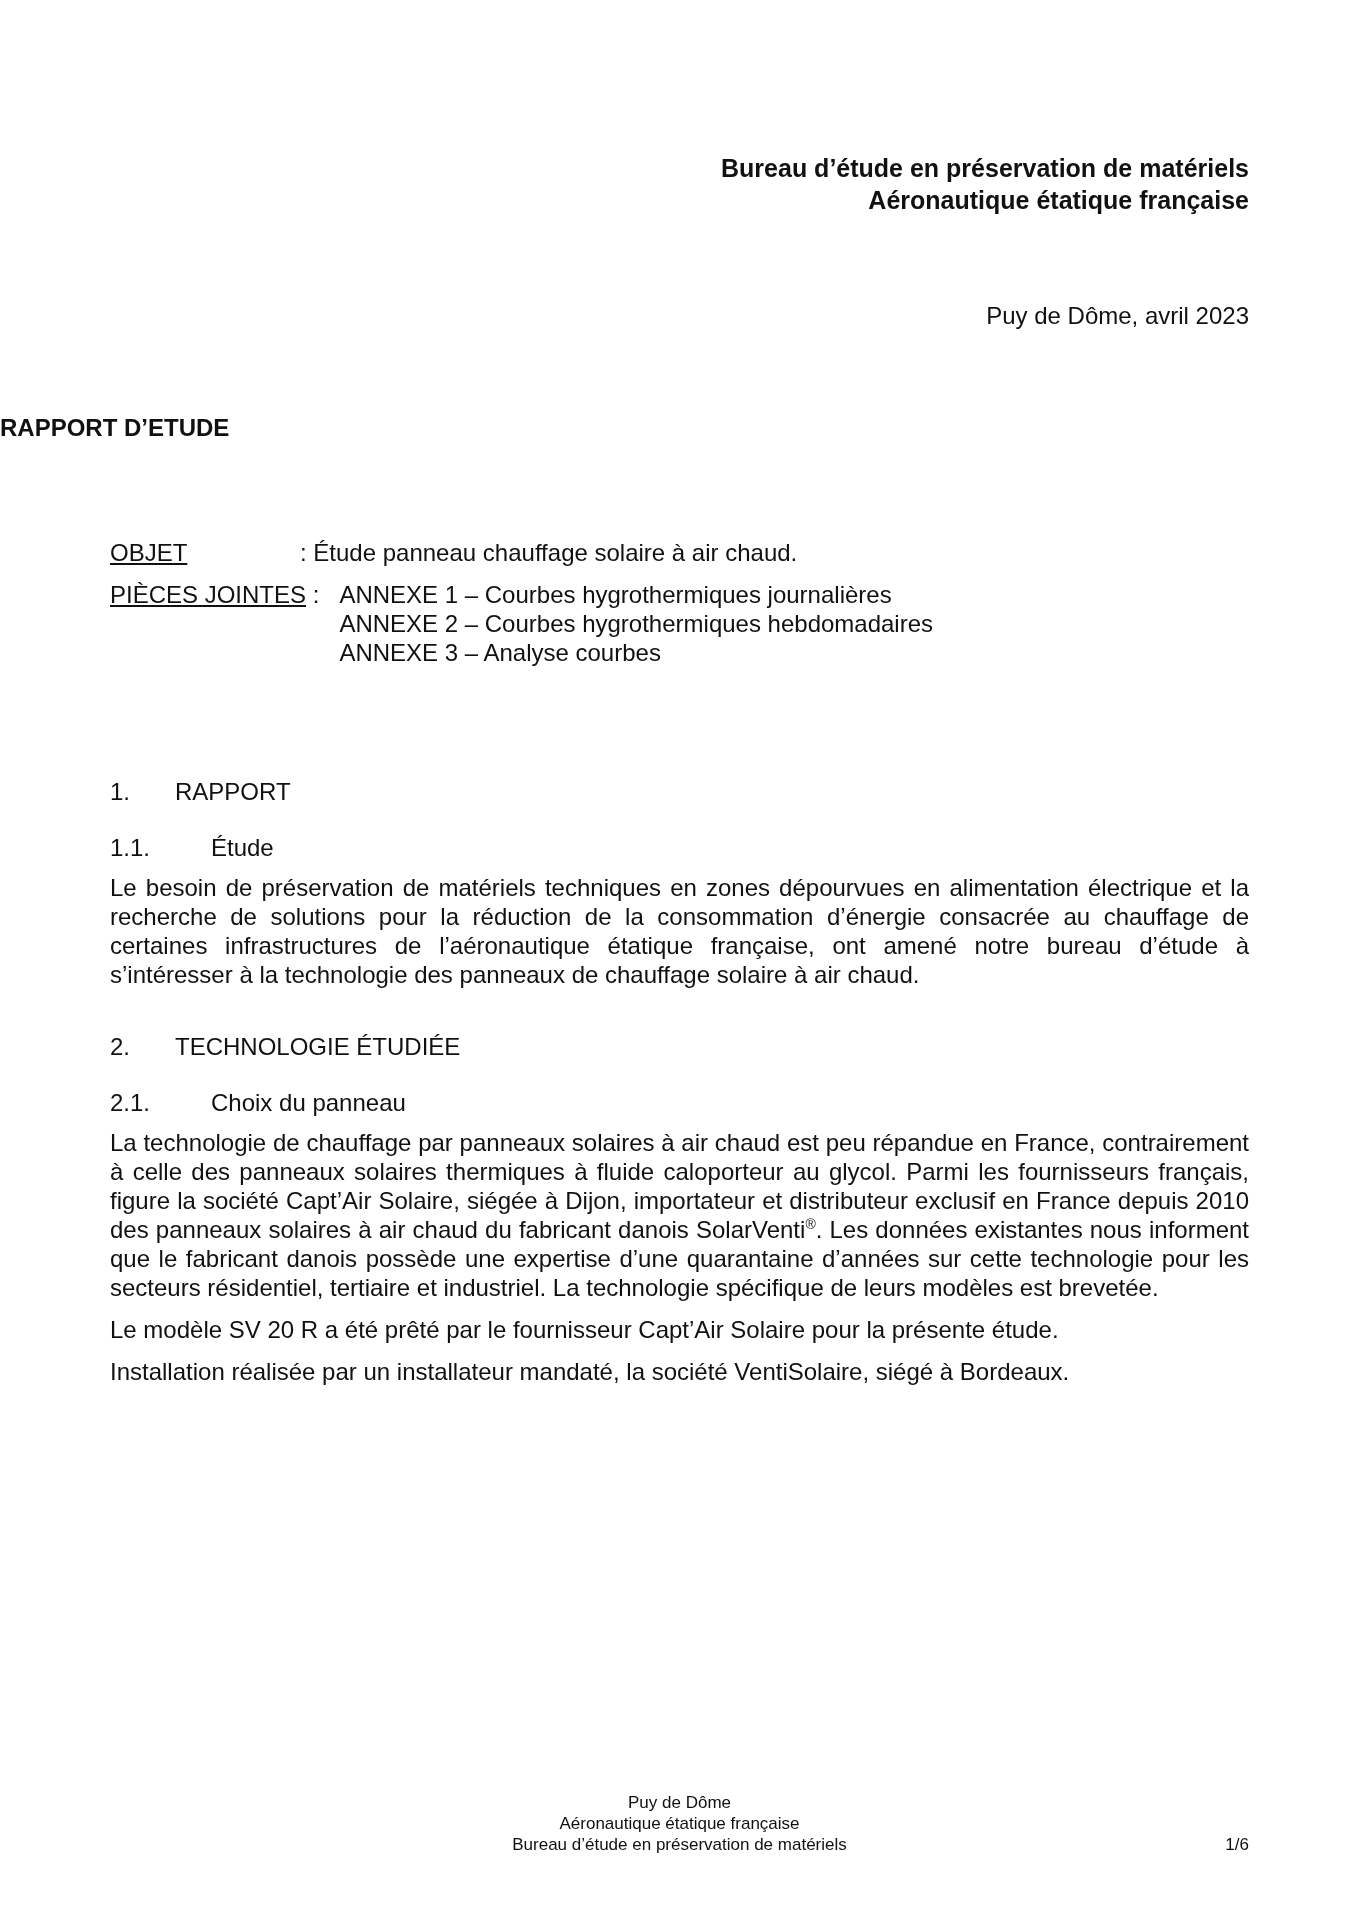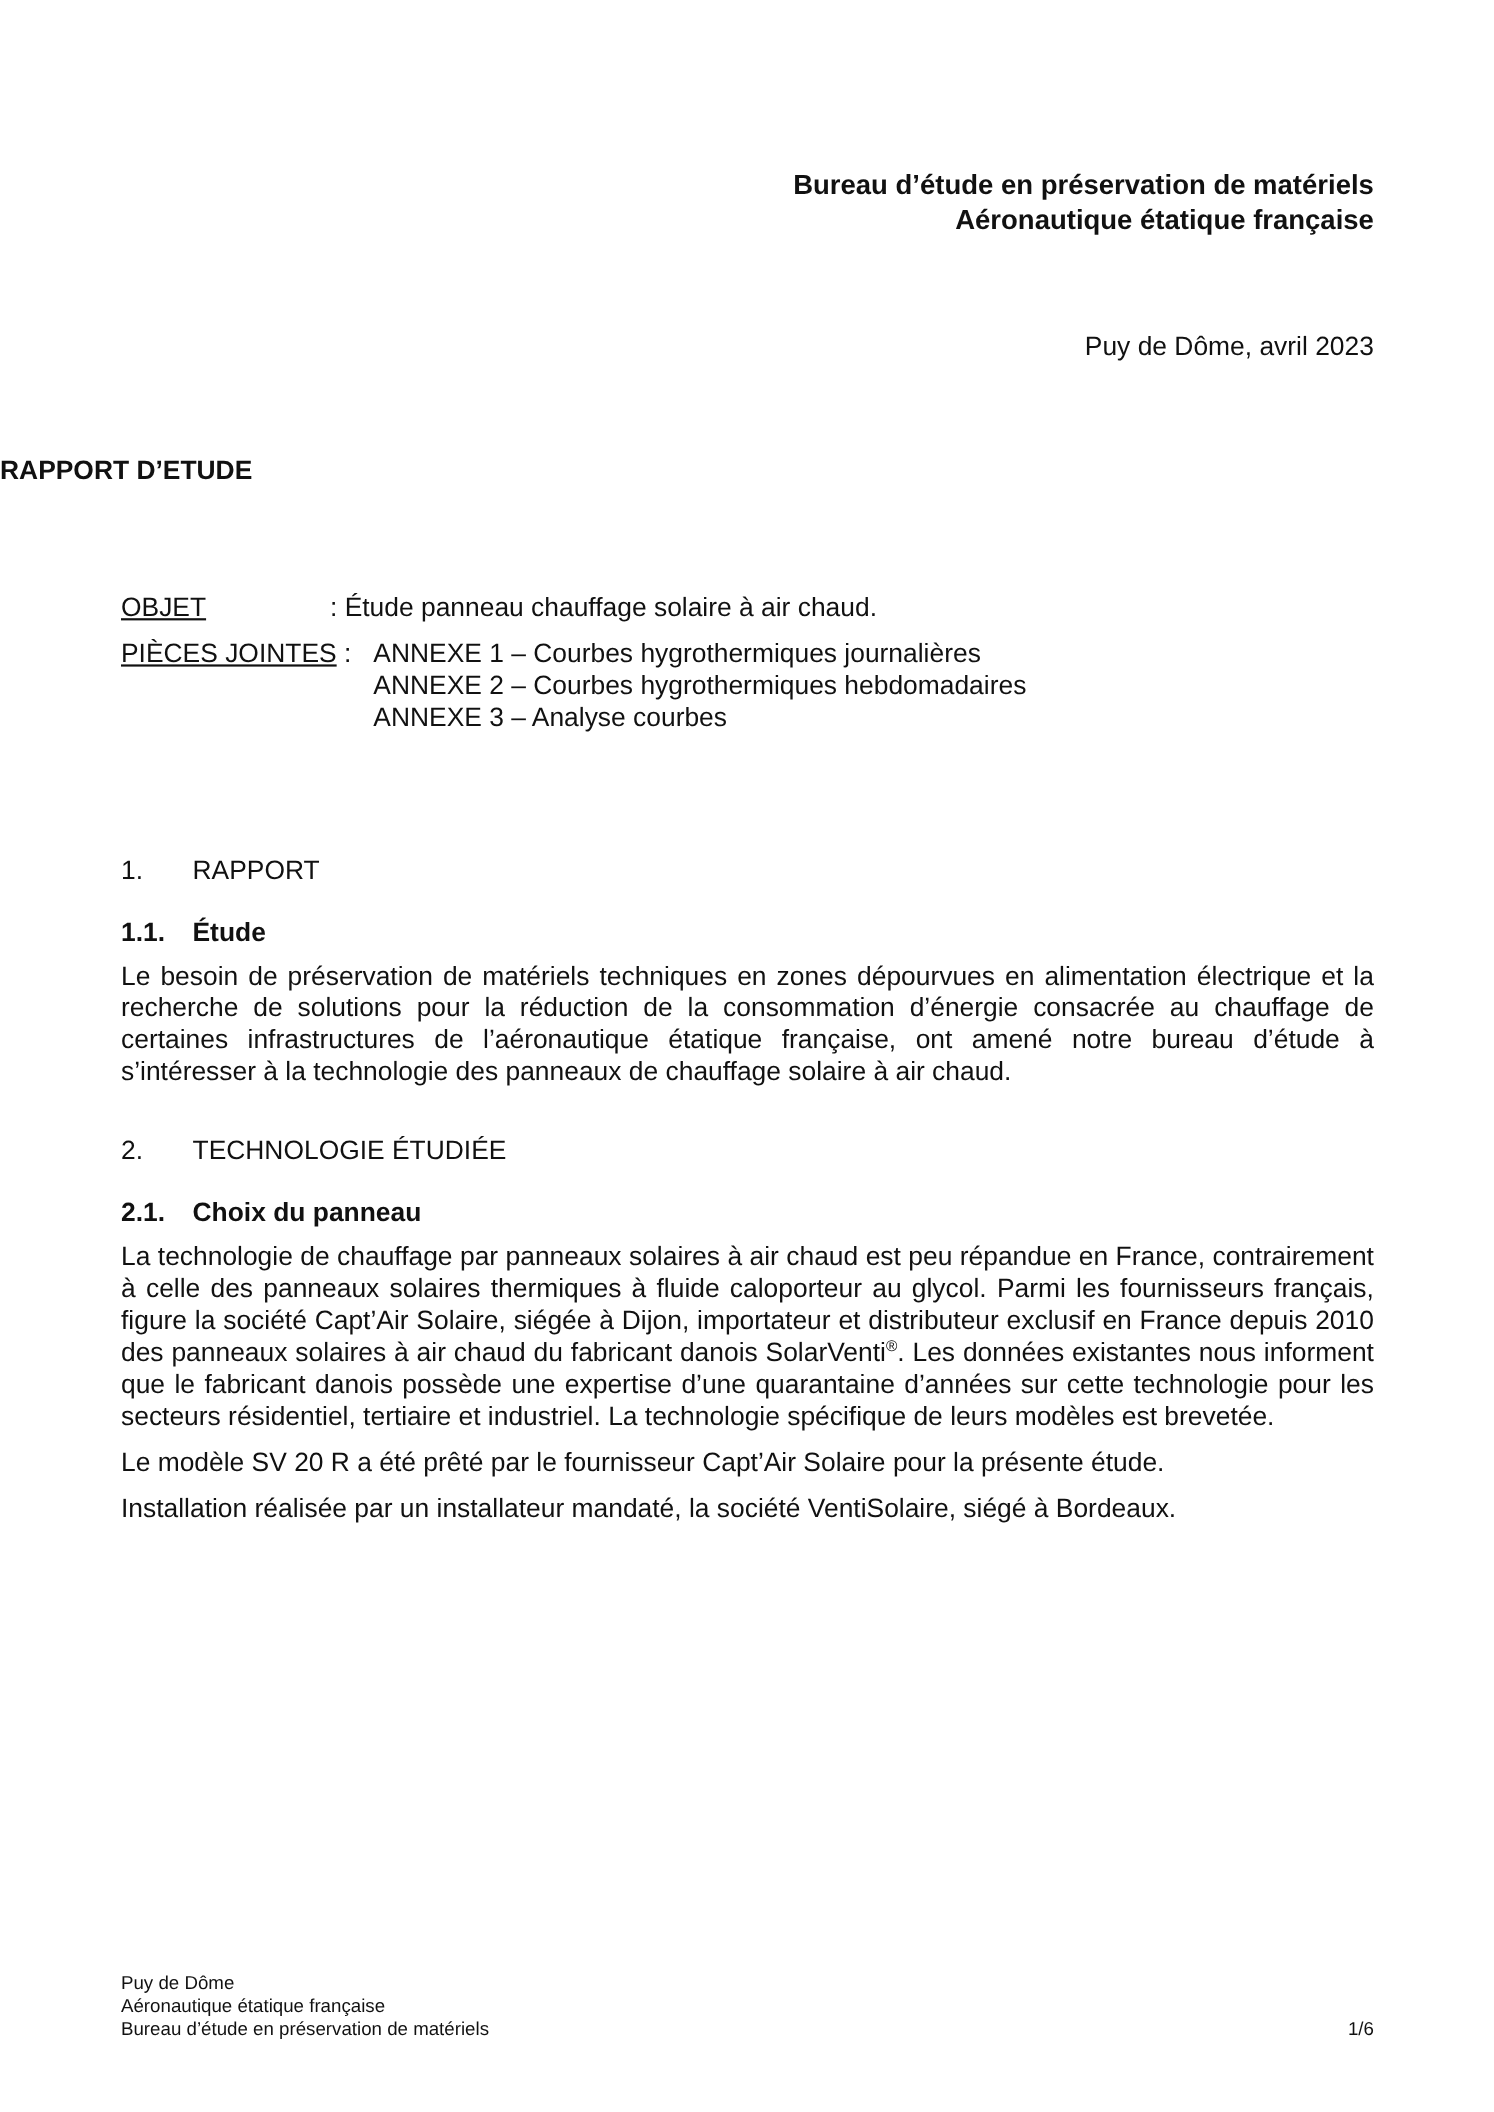--- a/index.html
+++ b/index.html
@@ -14,27 +14,27 @@
   .meta { position: absolute; left: 110px; top: 538px; font-size: 24px; line-height: 29px; }
   .meta-row { display: flex; }
   .meta-label { text-decoration: underline; }
   .meta-row.objet .meta-label { width: 190px; display: inline-block; }
   .meta-sep { white-space: pre; }
   .annex-list { display: flex; flex-direction: column; }
   .objet { margin-bottom: 13px; }
   .section { position: absolute; left: 110px; width: 1139px; font-size: 24px; }
   .h1 { display: flex; }
   .h1 .num { width: 65px; }
-  .h2 { font-weight: bold; display: flex; }
+  .h2 { font-weight: normal; display: flex; gap: 36px; }
   .h2 .num { width: 65px; }
   .para { text-align: justify; line-height: 29px; margin: 0; }
   .para + .para { margin-top: 13px; }
   sup { font-size: 14px; line-height: 0; }
   .footer { position: absolute; left: 110px; width: 1139px; top: 1792px; font-size: 17px; line-height: 21px; }
-  .footer-line { display: block; }
+  .footer-line { display: block; text-align: center; }
   .page-num { position: absolute; right: 0; bottom: 0; }
 </style>
 </head>
 <body>
 
 <div class="page">
 
   <div class="header">
     <div>Bureau d’étude en préservation de matériels</div>
     <div>Aéronautique étatique française</div>

